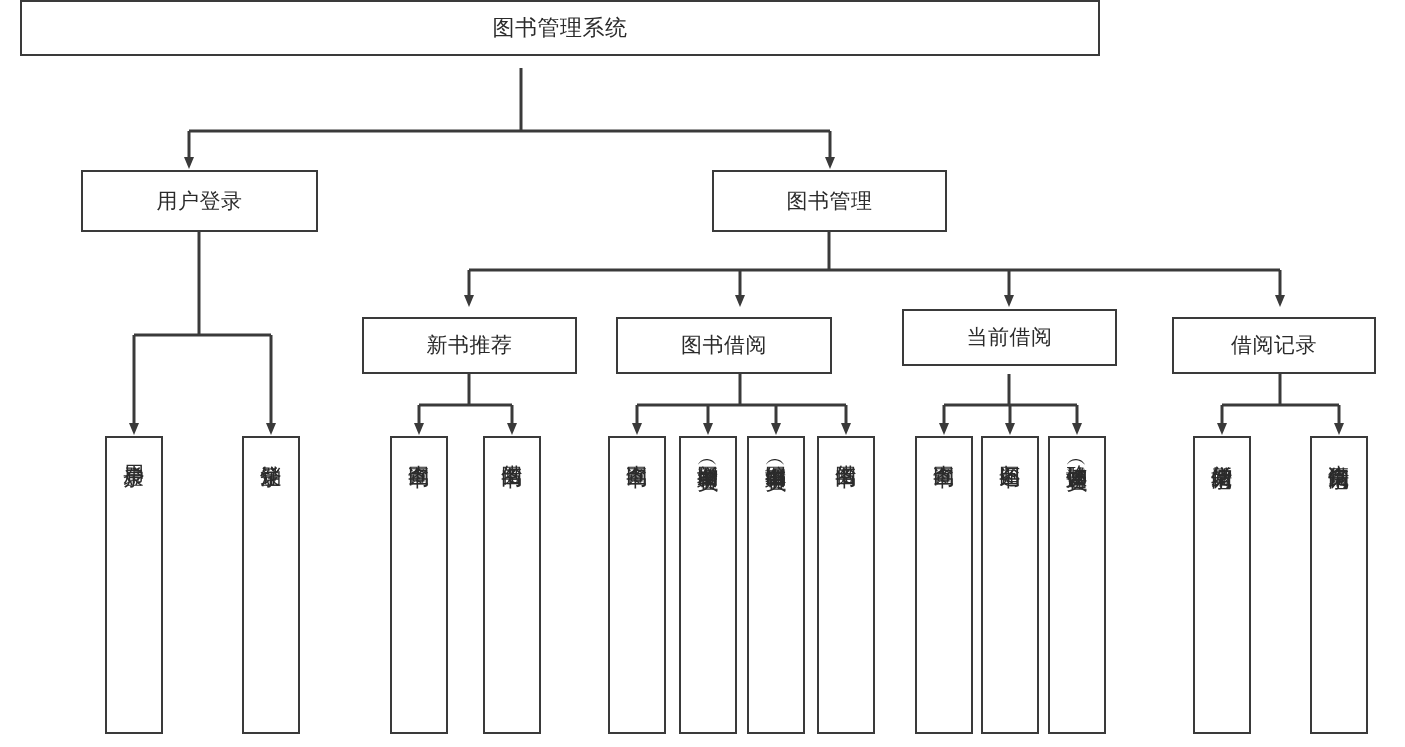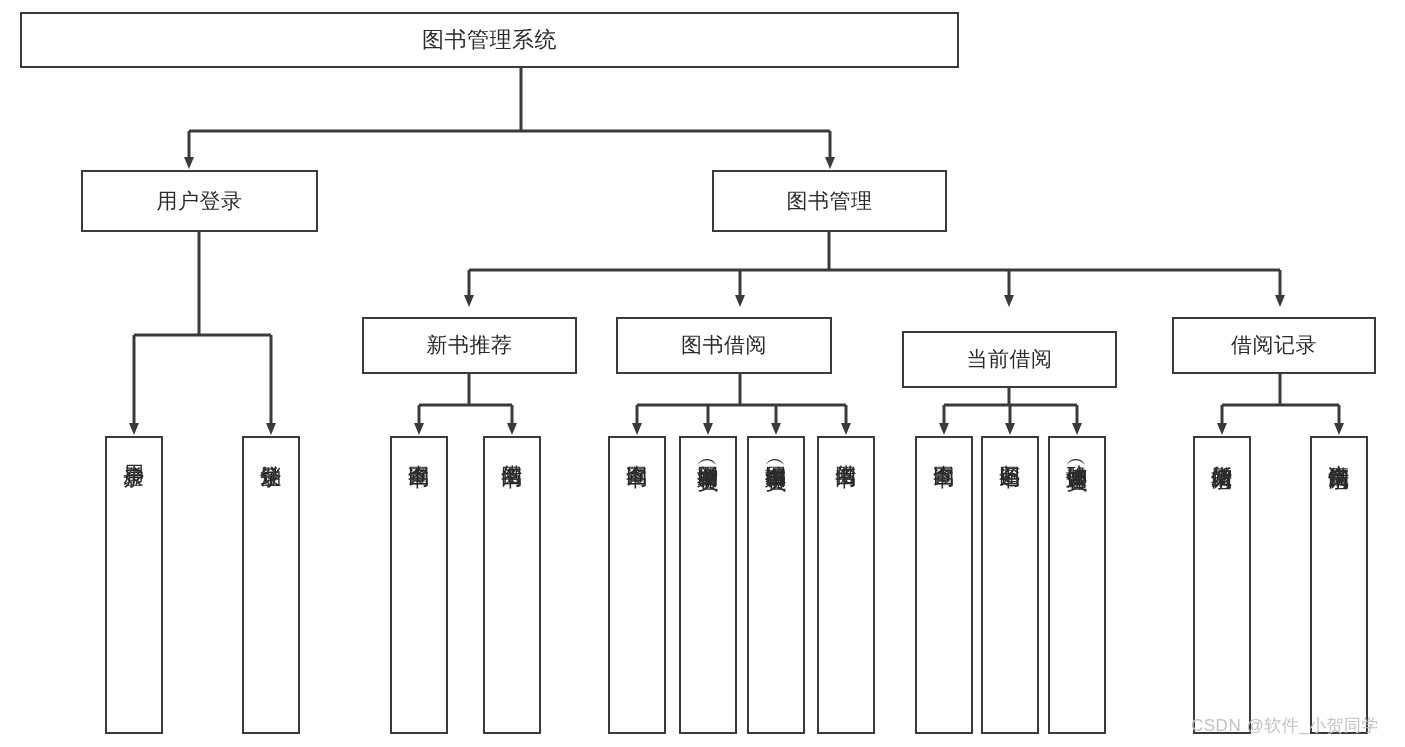--- a/index.html
+++ b/index.html
@@ -123,41 +123,41 @@
       <path d="M1010,405 L1010,424" marker-end="url(#arrow)"></path>
       <path d="M1077,405 L1077,424" marker-end="url(#arrow)"></path>
 
       <path d="M1280,374 L1280,405"></path>
       <path d="M1222,405 L1339,405"></path>
       <path d="M1222,405 L1222,424" marker-end="url(#arrow)"></path>
       <path d="M1339,405 L1339,424" marker-end="url(#arrow)"></path>
     </g>
   </svg>
 
-  <div class="node horiz" id="node-root" style="left:20px; top:12px; width:939px; height:56px;">
+  <div class="node horiz" id="node-root" style="left:20px; top:0; width:1080px; height:56px;">
     <span class="label">图书管理系统</span>
   </div>
 
   <div class="node horiz" style="left:81px; top:170px; width:237px; height:62px;">
     <span class="label">用户登录</span>
   </div>
 
   <div class="node horiz" style="left:362px; top:317px; width:215px; height:57px;">
     <span class="label">新书推荐</span>
   </div>
 
   <div class="node horiz" style="left:712px; top:170px; width:235px; height:62px;">
     <span class="label">图书管理</span>
   </div>
 
   <div class="node horiz" style="left:616px; top:317px; width:216px; height:57px;">
     <span class="label">图书借阅</span>
   </div>
 
-  <div class="node horiz" style="left:902px; top:331px; width:215px; height:57px;">
+  <div class="node horiz" style="left:902px; top:309px; width:215px; height:57px;">
     <span class="label">当前借阅</span>
   </div>
 
   <div class="node horiz" style="left:1172px; top:317px; width:204px; height:57px;">
     <span class="label">借阅记录</span>
   </div>
 
   <div class="node vert" style="left:105px; top:436px; width:58px; height:298px;">
     <span class="label">用户登录</span>
   </div>
@@ -203,15 +203,14 @@
   </div>
 
   <div class="node vert" style="left:1193px; top:436px; width:58px; height:298px;">
     <span class="label">新增借阅记录</span>
   </div>
 
   <div class="node vert" style="left:1310px; top:436px; width:58px; height:298px;">
     <span class="label">查询借阅记录</span>
   </div>
 
-  <div id="watermark">CSDN @软件_小贺同学</div>
 
 </div>
 
 </body></html>

